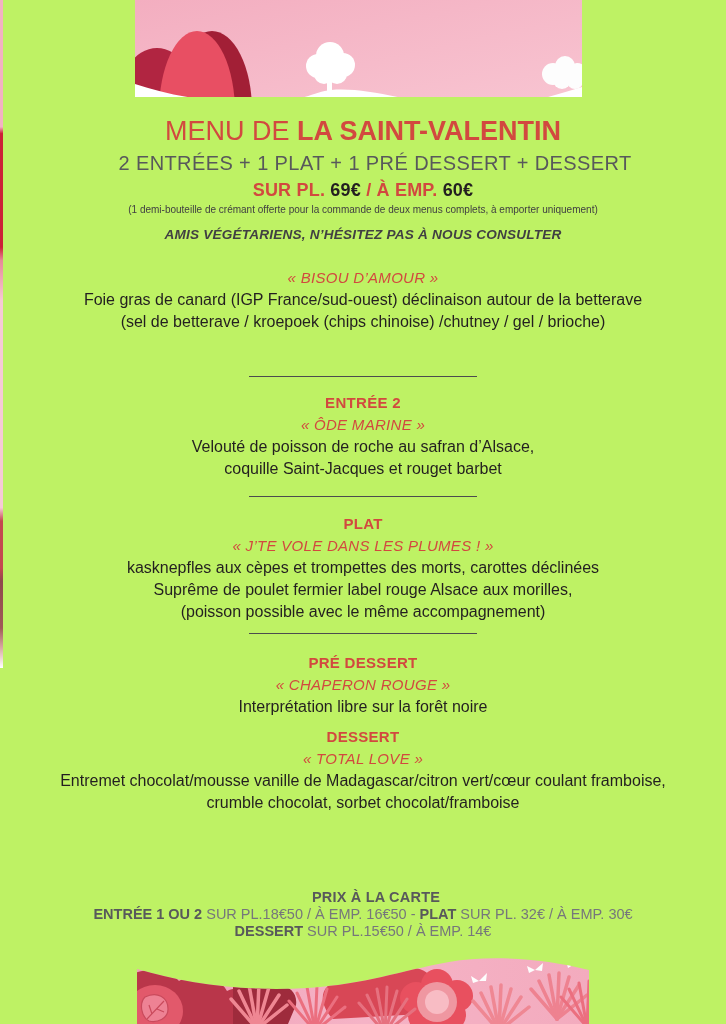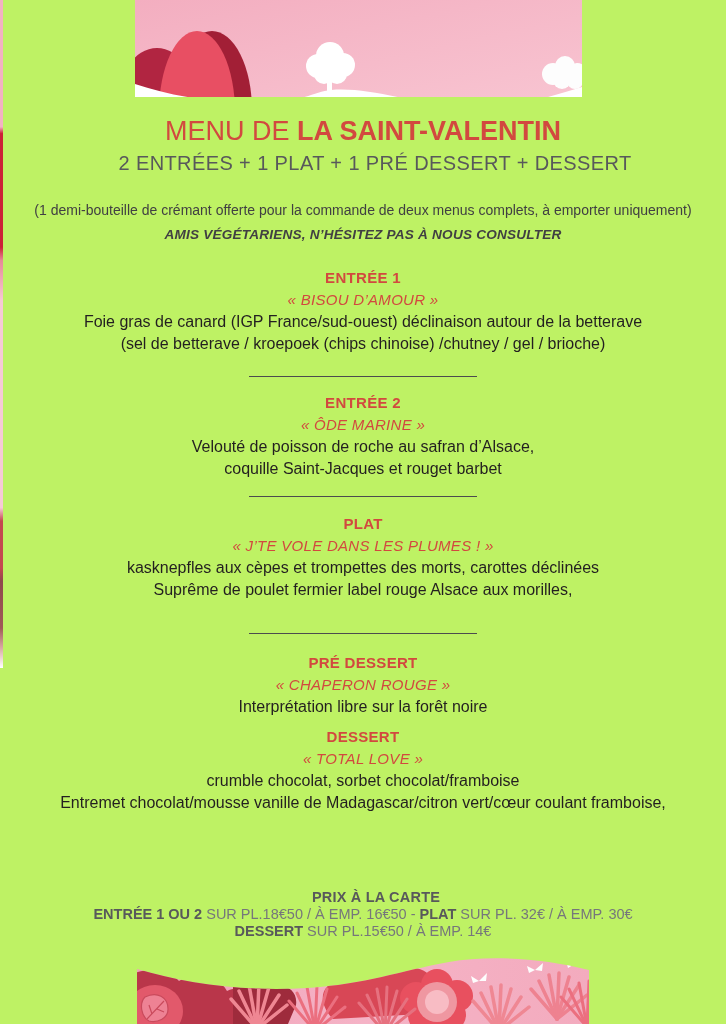--- a/index.html
+++ b/index.html
@@ -37,21 +37,21 @@
   .menu-title{top:115px;font-size:27px;line-height:32px;color:var(--accent-red);}
   .menu-title .t-reg{font-weight:400;}
   .menu-title .t-bold{font-weight:700;}
 
   .menu-subtitle{top:151px;font-size:20px;line-height:24px;color:var(--text-gray);letter-spacing:.4px;padding-left:24px;}
 
   .price-line{top:179px;font-size:18px;line-height:22px;font-weight:700;letter-spacing:.2px;}
   .price-line .seg-red{color:var(--accent-red);}
   .price-line .seg-dark{color:var(--text-dark);}
 
-  .menu-note{top:202px;font-size:14px;line-height:16px;color:var(--text-mid);}
+  .menu-note{top:202px;font-size:10px;line-height:16px;color:var(--text-mid);}
 
   .veggie-note{top:226px;font-size:13.6px;line-height:18px;font-weight:700;font-style:italic;color:var(--text-mid);letter-spacing:.2px;}
 
   .courses{position:absolute;inset:0;}
   .course{position:absolute;left:0;width:100%;text-align:center;white-space:nowrap;}
   .course:nth-of-type(1){top:267px;}
   .course:nth-of-type(2){top:392px;}
   .course:nth-of-type(3){top:513px;}
   .course:nth-of-type(4){top:652px;}
   .course:nth-of-type(5){top:726px;}
@@ -114,28 +114,28 @@
       </g>
     </svg>
   </div>
 
   <div class="centered menu-title">
     <span class="t-reg">MENU DE </span><span class="t-bold">LA SAINT-VALENTIN</span>
   </div>
 
   <div class="centered menu-subtitle">2 ENTRÉES + 1 PLAT + 1 PRÉ DESSERT + DESSERT</div>
 
+  <div class="centered price-line"><span class="seg seg-red">SUR PL. </span><span class="seg seg-dark">69€</span><span class="seg seg-red"> / </span><span class="seg seg-red">À EMP. </span><span class="seg seg-dark">60€</span></div>
 
   <div class="centered menu-note">(1 demi-bouteille de crémant offerte pour la commande de deux menus complets, à emporter uniquement)</div>
 
   <div class="centered veggie-note">AMIS VÉGÉTARIENS, N’HÉSITEZ PAS À NOUS CONSULTER</div>
 
   <div class="courses">
     <section class="course">
-      <div class="course-heading">ENTRÉE 1</div>
       <div class="course-name">« BISOU D’AMOUR »</div>
       <div class="course-lines">
           <div class="course-line">Foie gras de canard (IGP France/sud-ouest) déclinaison autour de la betterave</div>
           <div class="course-line">(sel de betterave / kroepoek (chips chinoise) /chutney / gel / brioche)</div>
         </div>
     </section>
 
     <section class="course">
       <div class="course-heading">ENTRÉE 2</div>
       <div class="course-name">« ÔDE MARINE »</div>
@@ -144,37 +144,38 @@
           <div class="course-line">coquille Saint-Jacques et rouget barbet</div>
         </div>
     </section>
 
     <section class="course">
       <div class="course-heading">PLAT</div>
       <div class="course-name">« J’TE VOLE DANS LES PLUMES ! »</div>
       <div class="course-lines">
           <div class="course-line">kasknepfles aux cèpes et trompettes des morts, carottes déclinées</div>
           <div class="course-line">Suprême de poulet fermier label rouge Alsace aux morilles,</div>
+          <div class="course-line">(poisson possible avec le même accompagnement)</div>
         </div>
     </section>
 
     <section class="course">
       <div class="course-heading">PRÉ DESSERT</div>
       <div class="course-name">« CHAPERON ROUGE »</div>
       <div class="course-lines">
           <div class="course-line">Interprétation libre sur la forêt noire</div>
         </div>
     </section>
 
     <section class="course">
       <div class="course-heading">DESSERT</div>
       <div class="course-name">« TOTAL LOVE »</div>
       <div class="course-lines">
+          <div class="course-line">Entremet chocolat/mousse vanille de Madagascar/citron vert/cœur coulant framboise,</div>
           <div class="course-line">crumble chocolat, sorbet chocolat/framboise</div>
-          <div class="course-line">Entremet chocolat/mousse vanille de Madagascar/citron vert/cœur coulant framboise,</div>
         </div>
     </section>
   </div>
 
   <div class="rule rule-1"></div>
   <div class="rule rule-2"></div>
   <div class="rule rule-3"></div>
 
   <div class="carte">
     <div class="carte-title">PRIX À LA CARTE</div>

